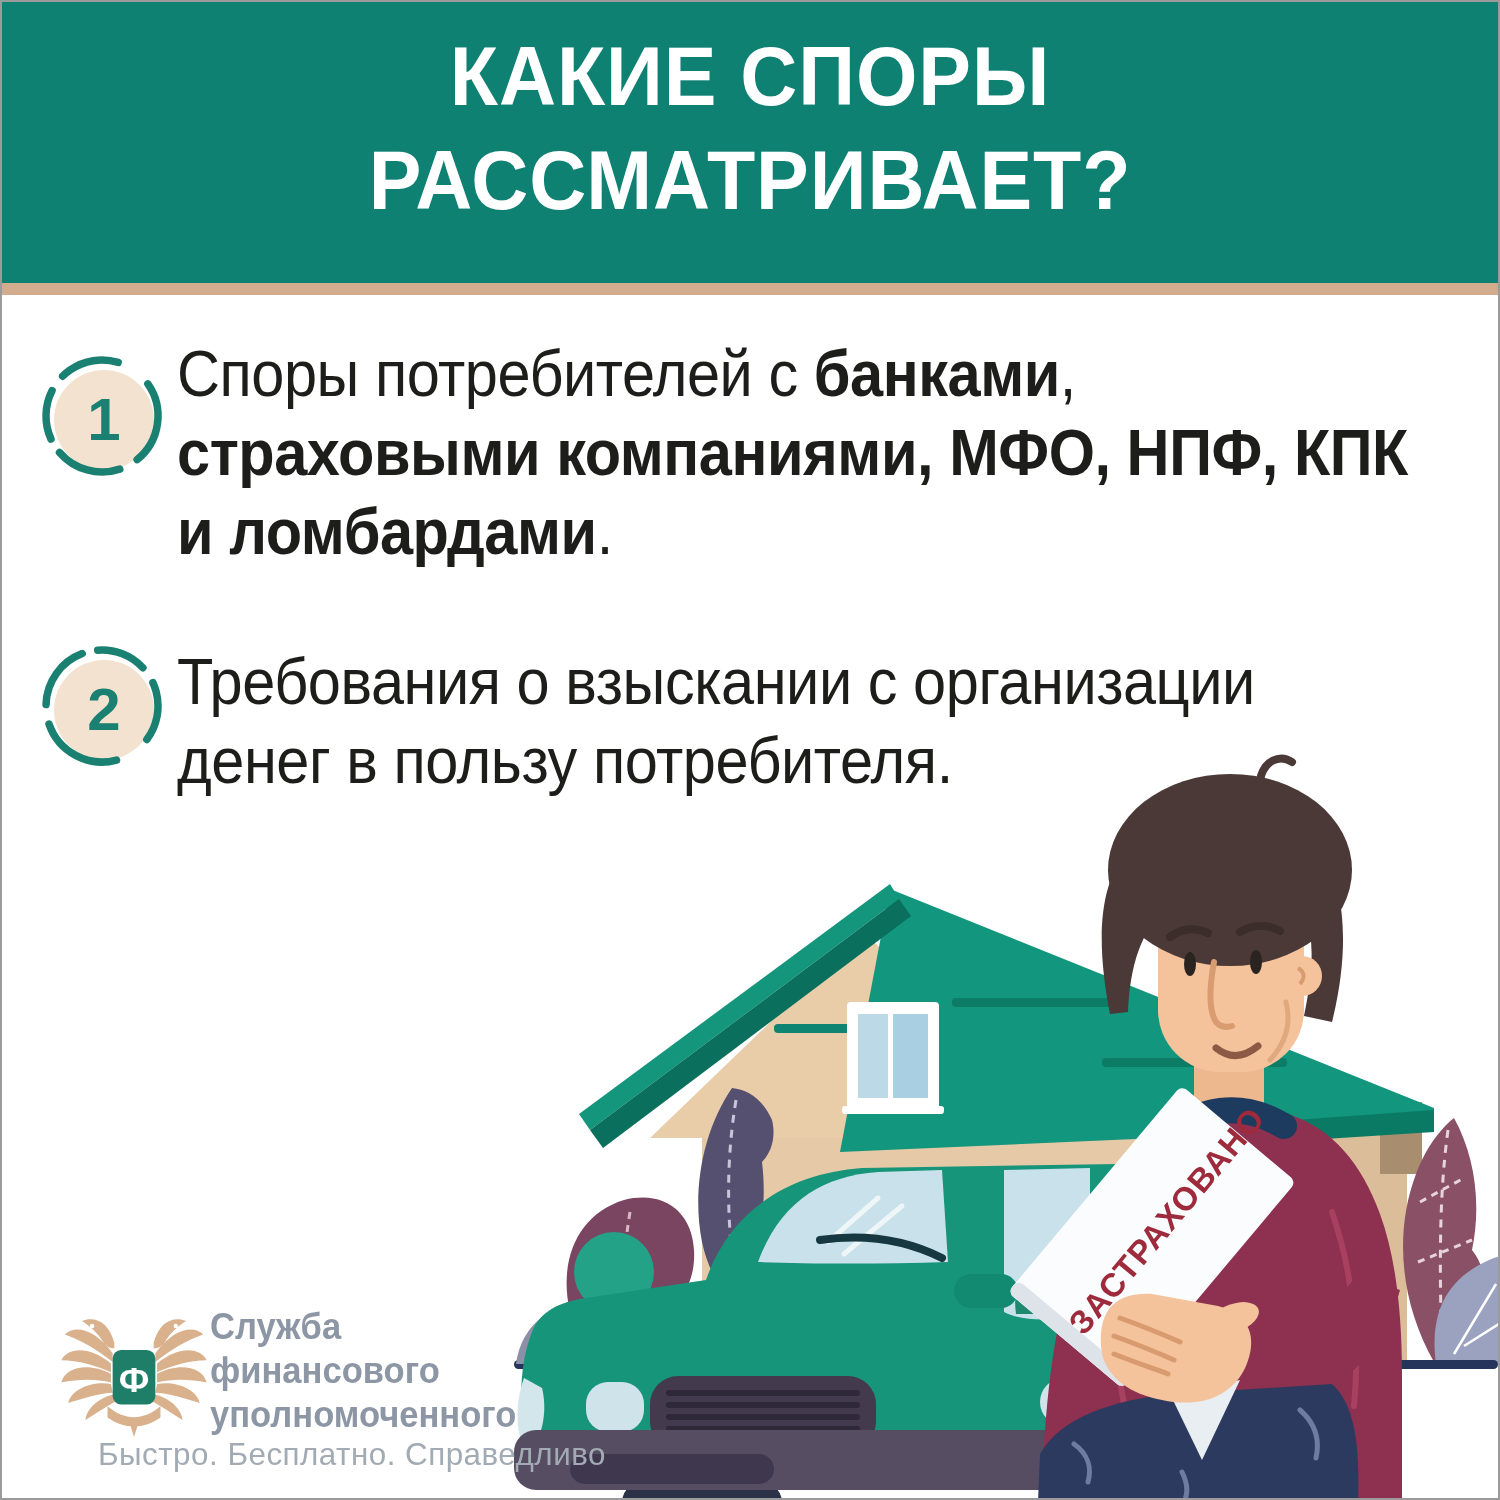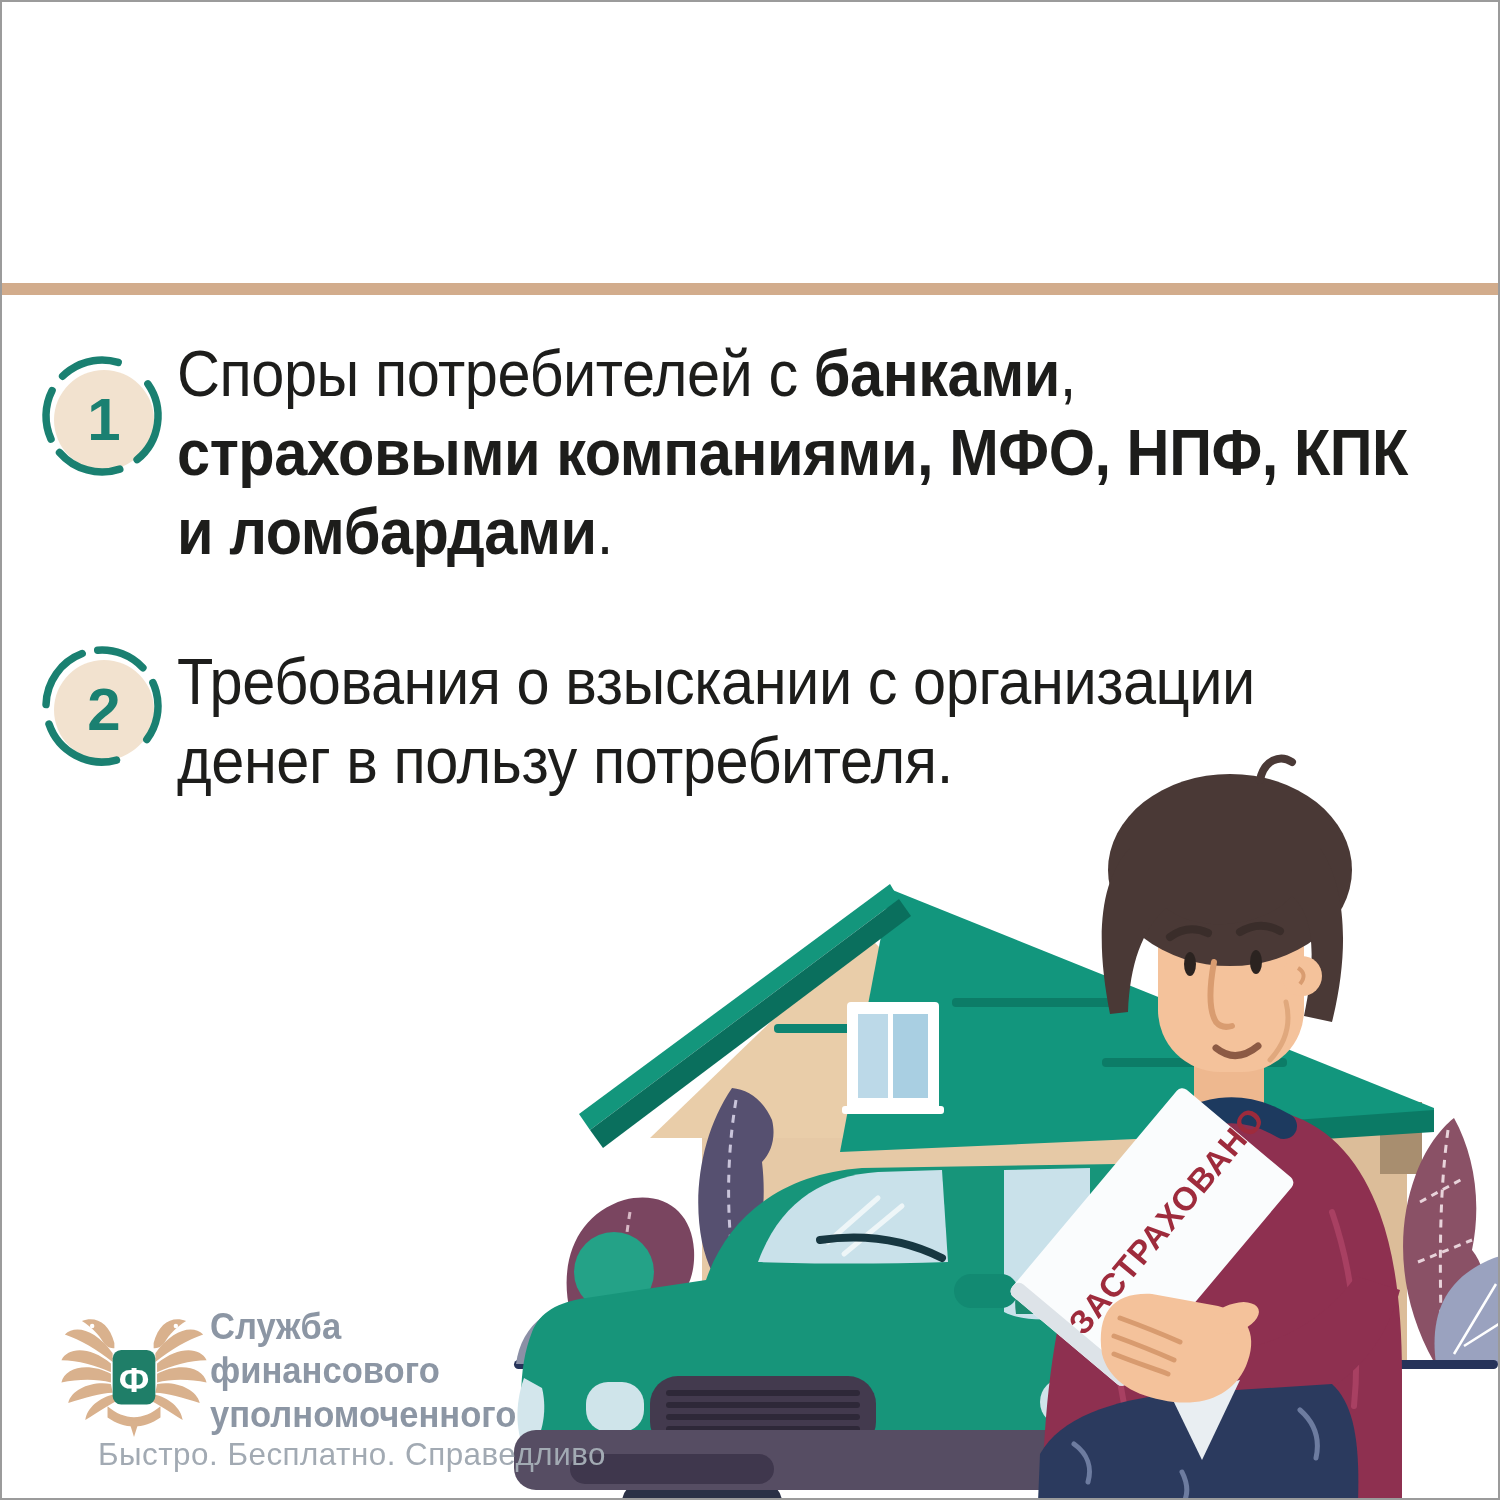--- a/index.html
+++ b/index.html
@@ -30,20 +30,26 @@
   .org{position:absolute;left:208px;top:1303px;font-size:36px;font-weight:700;
        color:var(--logo_text_gray,#8c96a4);line-height:44px;transform:scaleX(.96);transform-origin:0 0;}
   .tagline{position:absolute;left:96px;top:1434px;font-size:32px;
        color:var(--tagline_gray,#a2aab3);transform:scaleX(.98);transform-origin:0 0;letter-spacing:.5px;}
 </style>
 </head>
 <body>
 
 <div class="canvas">
 
+  <div class="header">
+    <div class="title">
+      <div>КАКИЕ СПОРЫ</div>
+      <div>РАССМАТРИВАЕТ?</div>
+    </div>
+  </div>
   <div class="divider"></div>
 
   <svg class="badge" id="badge1" viewBox="0 0 128 128">
     <circle cx="66" cy="68" r="50" fill="#f2e2cf"></circle>
     <circle cx="64" cy="64" r="56" fill="none" stroke="#1a8071" stroke-width="7.5" stroke-linecap="round" stroke-dasharray="84 20 66 16 50 18 60 38" transform="rotate(-35 64 64)"></circle>
     <text x="66" y="88" text-anchor="middle" font-size="60" font-weight="700" fill="#1a8071">1</text>
   </svg>
   <div class="item-text" id="item1-text"><span>Споры потребителей с </span><span class="b">банками</span><span>,</span><br><span class="b">страховыми компаниями, МФО, НПФ, КПК</span><br><span class="b">и ломбардами</span><span>.</span></div>
 
   <svg class="badge" id="badge2" viewBox="0 0 128 128">

